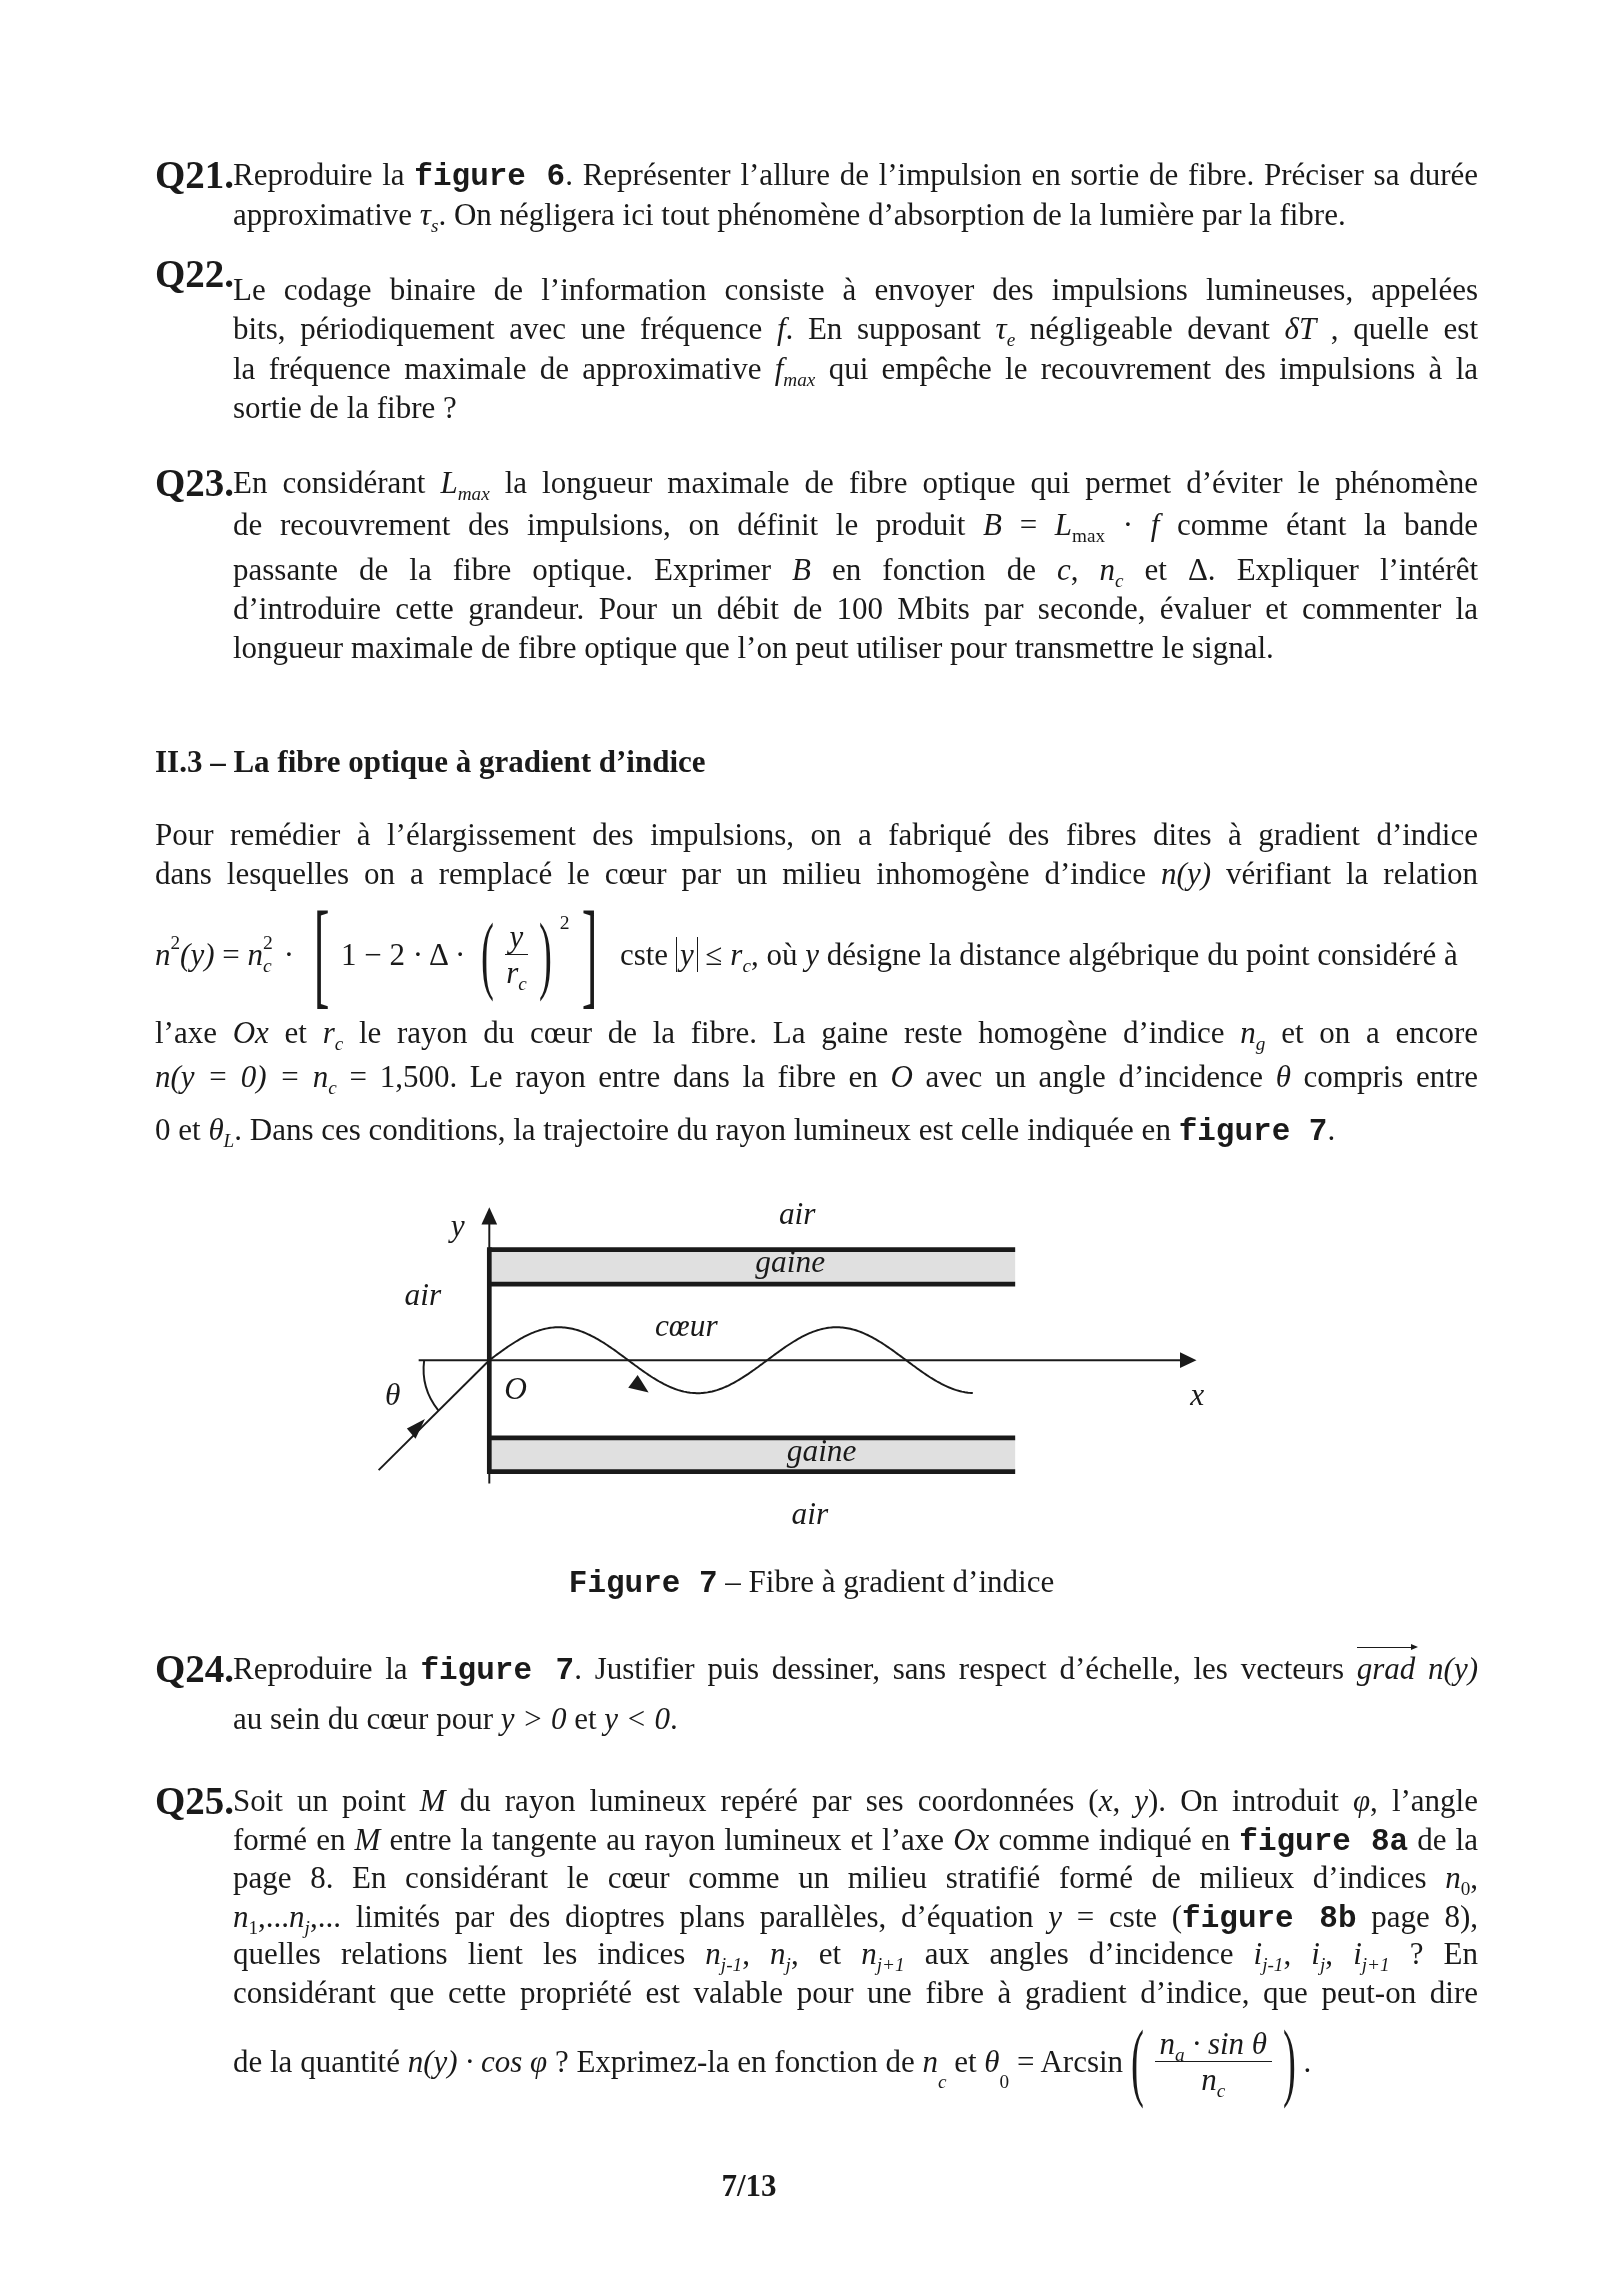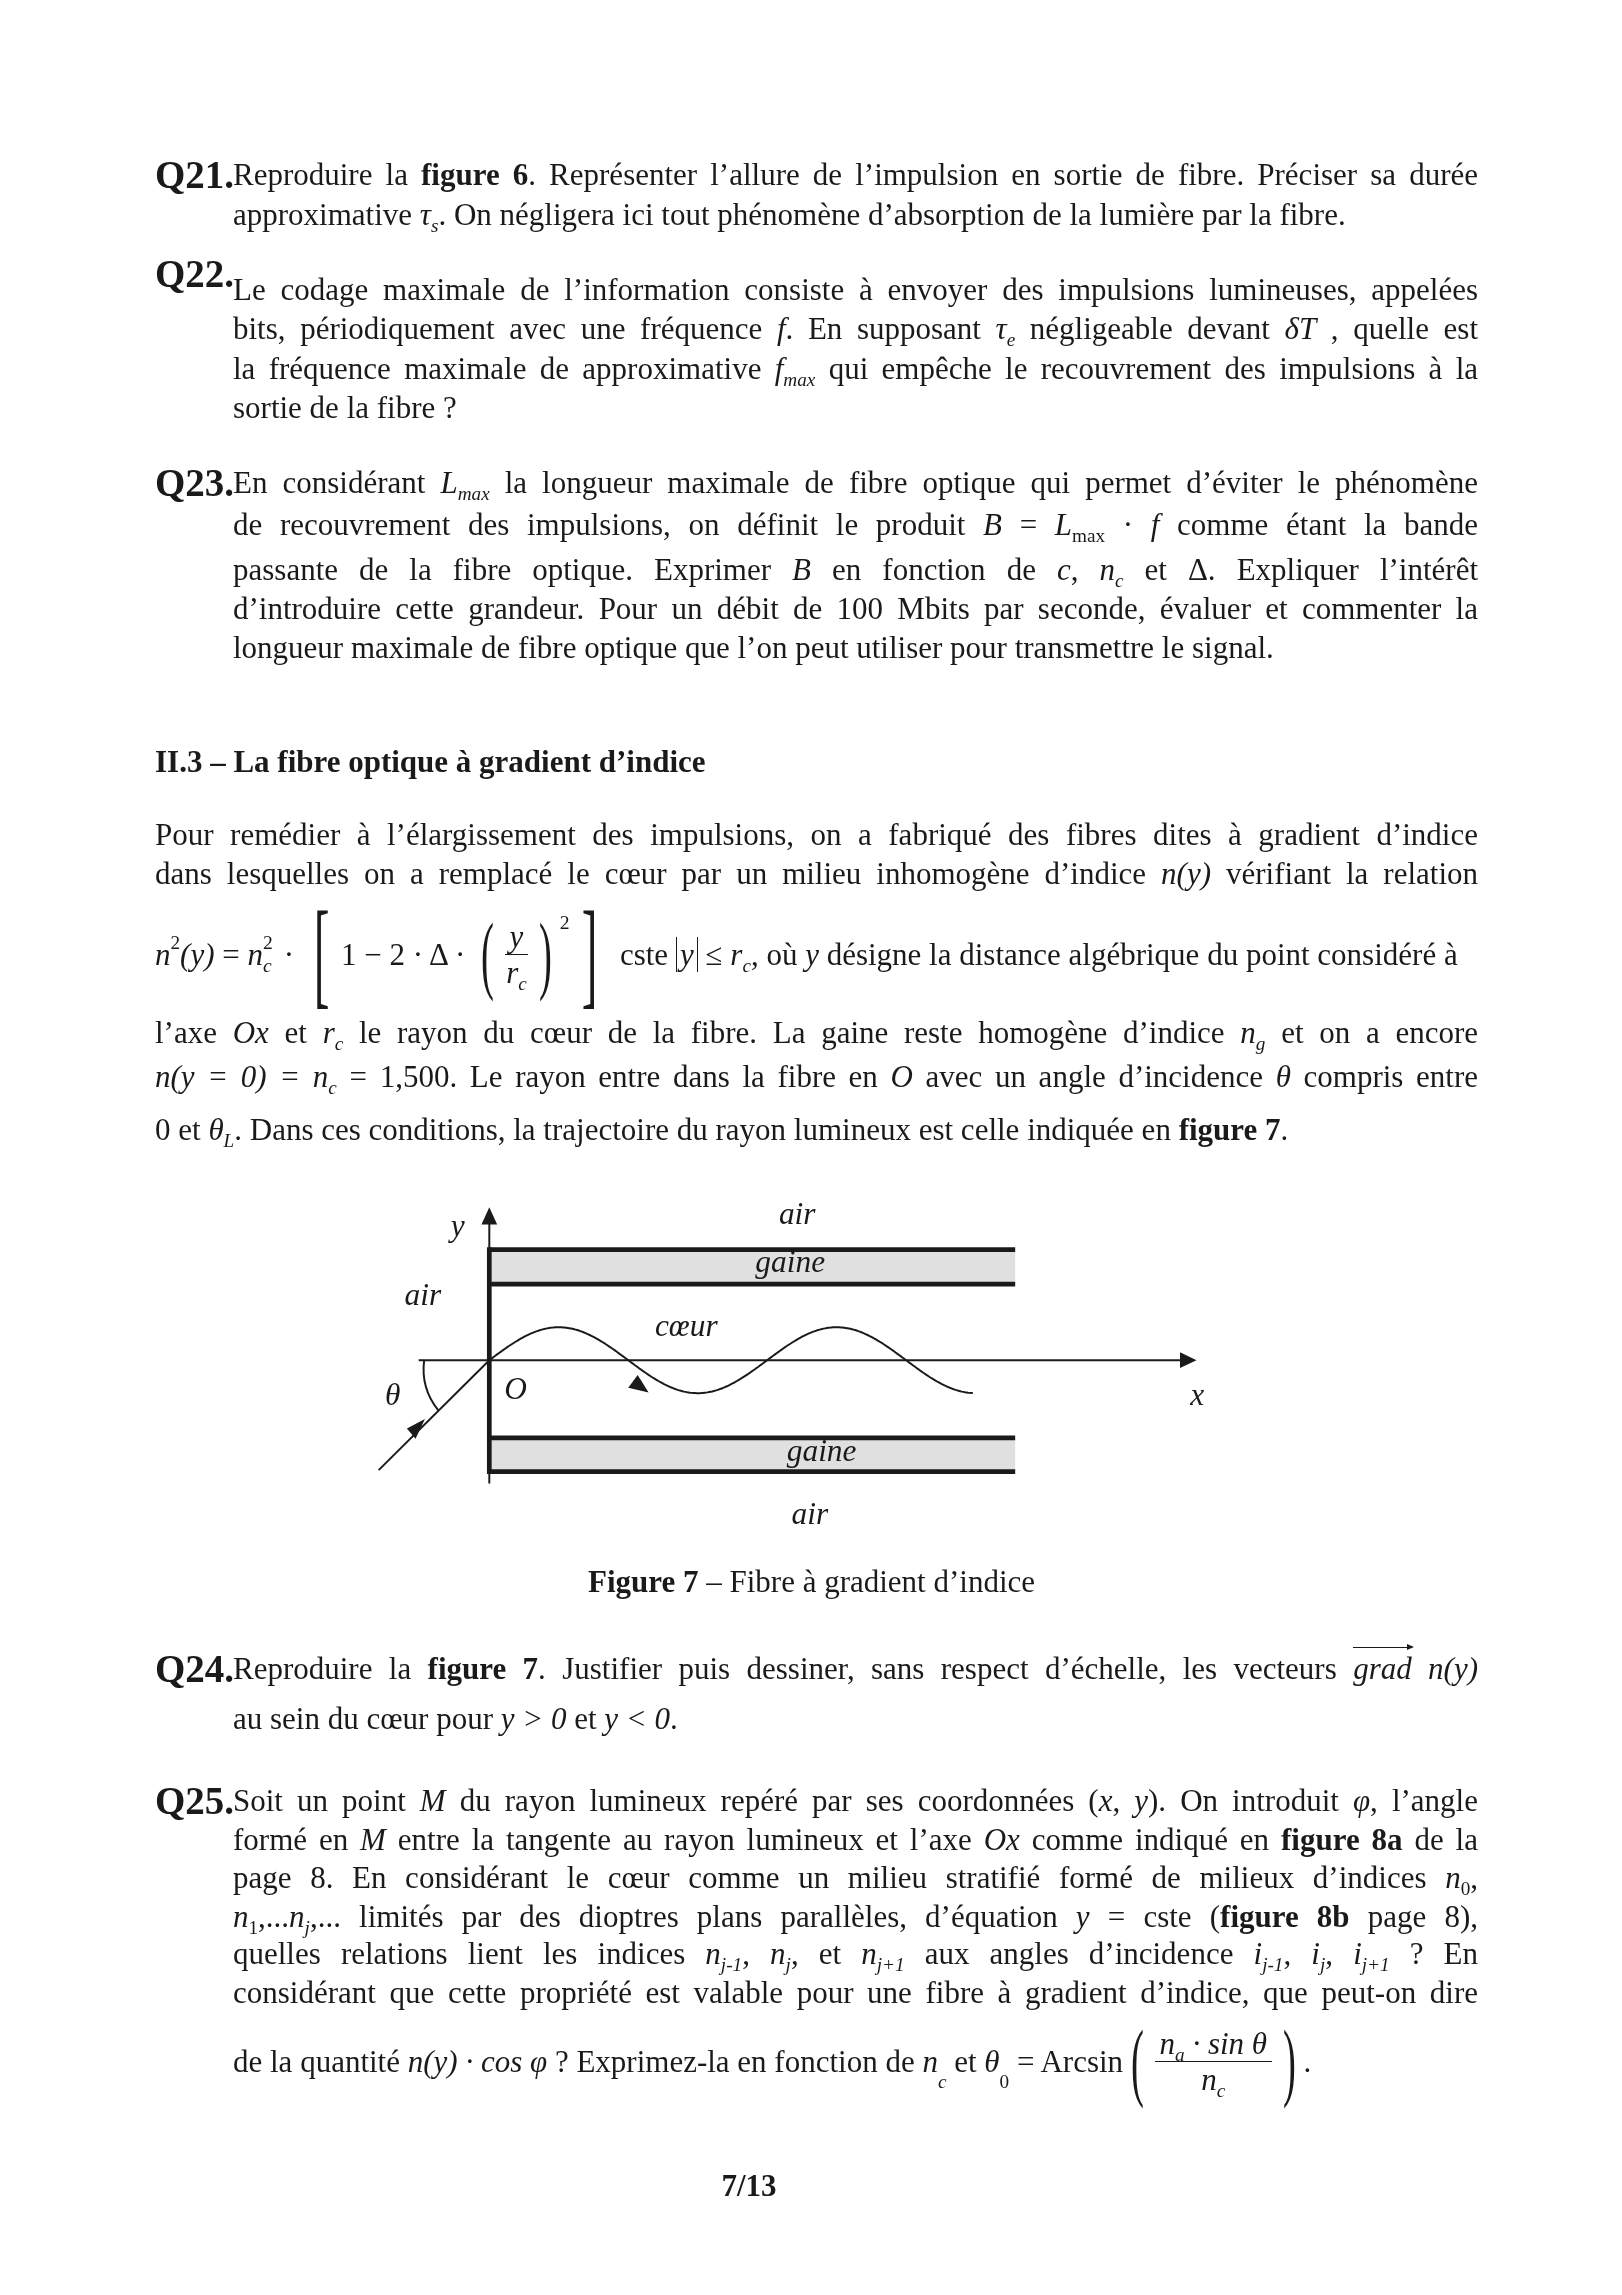--- a/index.html
+++ b/index.html
@@ -2,21 +2,21 @@
 <html style="font-size:12.6px"><head>
 <meta charset="utf-8">
 <style>
   html, body { margin:0; padding:0; background:#ffffff; }
   body { width:1623px; height:2295px; position:relative; overflow:hidden;
          font-family:"Liberation Serif", "DejaVu Serif", serif; color:#1a1a1a; }
   .line { position:absolute; left:233px; width:1245px; font-size:31px; line-height:39px;
           white-space:nowrap; }
   .just { text-align:justify; text-align-last:justify; }
   .qnum { position:absolute; left:155px; font-weight:bold; font-size:39px; line-height:39px; }
-  .b { font-weight:bold; }
+  .b { font-weight:bold;font-family:Liberation Mono, monospace; }
   .i { font-style:italic; }
   sub, sup { font-size:0.62em; line-height:0; }
   .heading { position:absolute; left:155px; font-size:31px; font-weight:bold; line-height:39px; }
   .para { position:absolute; left:155px; width:1323px; font-size:31px; line-height:39px; white-space:nowrap; }
   .frac { display:inline-flex; flex-direction:column; align-items:center; vertical-align:middle; margin:0 3.1px; }
   .frac .num { border-bottom:1.6px solid #1a1a1a; padding:0 4.7px; line-height:35px; }
   .frac .den { line-height:35px; }
   .bigparen { font-size:86px; font-weight:100; line-height:79px; vertical-align:middle; transform:scaleX(0.45); display:inline-block; }
   .bigbracket { font-size:118px; line-height:102px; vertical-align:middle; transform:scaleX(0.4); display:inline-block; font-weight:100;}
   .vec { position:relative; display:inline-block; }
@@ -29,21 +29,21 @@
   svg text { font-family:"Liberation Serif", "DejaVu Serif", serif; font-style:italic; font-size:40px; fill:#1a1a1a; }
 </style>
 </head>
 <body>
 
 <div class="qnum" style="top:155px">Q21.</div>
 <div class="line just" style="top:155px"><span>Reproduire la </span><span class="b">figure 6</span><span>. Représenter l’allure de l’impulsion en sortie de fibre. Préciser sa durée</span></div>
 <div class="line" style="top:195px"><span>approximative </span><span class="i">τ</span><sub class="i">s</sub><span>. On négligera ici tout phénomène d’absorption de la lumière par la fibre.</span></div>
 
 <div class="qnum" style="top:254px">Q22.</div>
-<div class="line just" style="top:270px">Le codage maximale de l’information consiste à envoyer des impulsions lumineuses, appelées</div>
+<div class="line just" style="top:270px">Le codage binaire de l’information consiste à envoyer des impulsions lumineuses, appelées</div>
 <div class="line just" style="top:309px"><span>bits, périodiquement avec une fréquence </span><span class="i">f</span><span>. En supposant </span><span class="i">τ</span><sub class="i">e</sub><span> négligeable devant </span><span class="i">δT</span><span> , quelle est</span></div>
 <div class="line just" style="top:349px"><span>la fréquence maximale de approximative </span><span class="i">f</span><sub class="i">max</sub><span> qui empêche le recouvrement des impulsions à la</span></div>
 <div class="line" style="top:388px">sortie de la fibre ?</div>
 
 <div class="qnum" style="top:463px">Q23.</div>
 <div class="line just" style="top:463px"><span>En considérant </span><span class="i">L</span><sub class="i">max</sub><span> la longueur maximale de fibre optique qui permet d’éviter le phénomène</span></div>
 <div class="line just" style="top:505px"><span>de recouvrement des impulsions, on définit le produit </span><span class="i">B</span><span> = </span><span class="i">L</span><sub>max</sub><span> · </span><span class="i">f</span><span> comme étant la bande</span></div>
 <div class="line just" style="top:550px"><span>passante de la fibre optique. Exprimer </span><span class="i">B</span><span> en fonction de </span><span class="i">c</span><span>, </span><span class="i">n</span><sub class="i">c</sub><span> et </span><span>Δ</span><span>. Expliquer l’intérêt</span></div>
 <div class="line just" style="top:589px">d’introduire cette grandeur. Pour un débit de 100 Mbits par seconde, évaluer et commenter la</div>
 <div class="line" style="top:628px">longueur maximale de fibre optique que l’on peut utiliser pour transmettre le signal.</div>

